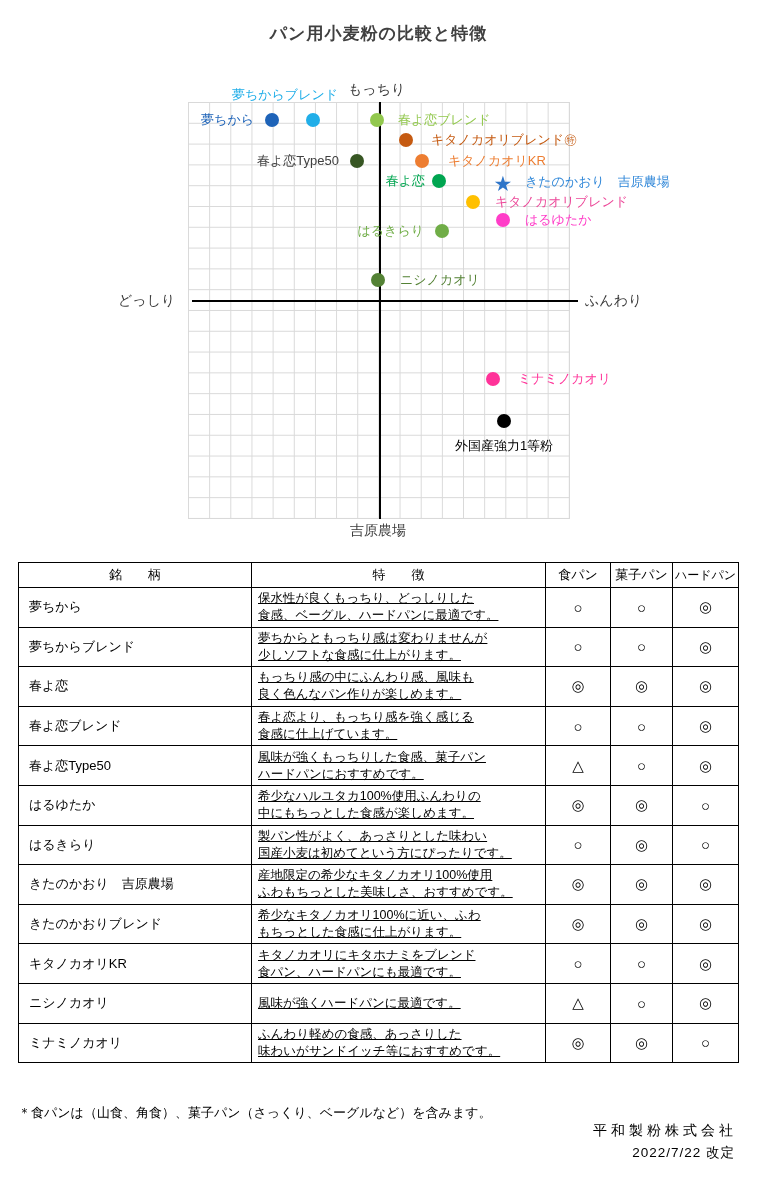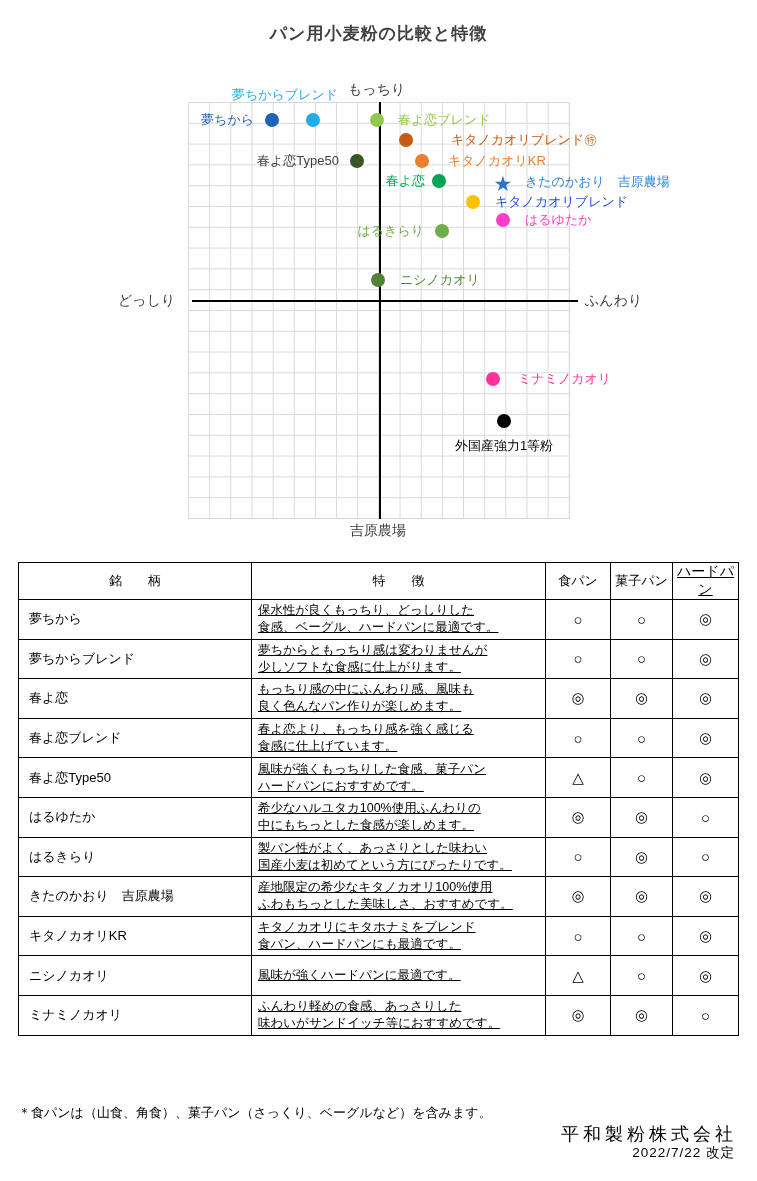--- a/index.html
+++ b/index.html
@@ -21,28 +21,28 @@
   .axis-bottom{left:350px;top:447px;}
   .axis-left{left:118px;top:217px;}
   .axis-right{left:585px;top:217px;}
   .dot{position:absolute;width:14px;height:14px;border-radius:50%;transform:translate(-50%,-50%);}
   .star{position:absolute;font-size:21px;line-height:1;transform:translate(-50%,-50%);}
   .pt-label{position:absolute;font-size:13px;white-space:nowrap;}
   
   .tbl{position:absolute;top:562px;left:18px;width:720px;border-collapse:collapse;table-layout:fixed;}
   .tbl th,.tbl td{border:1.5px solid #000;overflow:hidden;}
   .tbl th{font-weight:normal;font-size:13px;height:24px;padding:0;margin-left:28px;}
-  .tbl th:nth-child(5){font-size:14px;text-decoration:underline;}
+  .tbl th:nth-child(5){font-size:12px;}
   tr.data{height:39.6px;}
   td.name{font-size:13px;padding:0 2px 0 10px;vertical-align:middle;}
   td.feat{font-size:12.5px;line-height:17px;padding:1px 2px 1px 6px;vertical-align:middle;text-decoration:underline;}
   td.rate{text-align:center;font-size:15px;vertical-align:middle;padding:0;}
   
   .footnote{position:absolute;top:1104px;left:18px;font-size:13px;}
-  .company{position:absolute;top:1122px;right:20px;font-size:18px;letter-spacing:4px;}
+  .company{position:absolute;top:1122px;right:20px;font-size:14px;letter-spacing:4px;}
   .revision{position:absolute;top:1144px;right:22px;font-size:13.5px;letter-spacing:1px;}
 </style>
 </head>
 <body>
 
 <div class="page">
   <h1 class="title">パン用小麦粉の比較と特徴</h1>
 
   <div class="chart" id="chart">
     <div class="grid"></div>
@@ -52,31 +52,31 @@
     <div class="axis-label axis-bottom">吉原農場</div>
     <div class="axis-label axis-left">どっしり</div>
     <div class="axis-label axis-right">ふんわり</div>
   <div class="dot" style="background: rgb(30, 99, 184); left: 272px; top: 45px;"></div>
       <div class="pt-label" style="color: rgb(30, 99, 184); right: 503px; top: 45px; transform: translateY(-50%);">夢ちから</div>
       <div class="dot" style="background: rgb(33, 174, 232); left: 313px; top: 45px;"></div>
       <div class="pt-label" style="color: rgb(33, 174, 232); left: 285px; bottom: 441px; transform: translateX(-50%);">夢ちからブレンド</div>
       <div class="dot" style="background: rgb(146, 200, 78); left: 377px; top: 45px;"></div>
       <div class="pt-label" style="color: rgb(146, 200, 78); left: 398px; top: 45px; transform: translateY(-50%);">春よ恋ブレンド</div>
       <div class="dot" style="background: rgb(197, 90, 17); left: 406px; top: 65px;"></div>
-      <div class="pt-label" style="color: rgb(197, 90, 17); left: 451px; top: 65px; transform: translateY(-50%);">キタノカオリブレンド㊕</div>
+      <div class="pt-label" style="color: rgb(197, 90, 17); left: 431px; top: 65px; transform: translateY(-50%);">キタノカオリブレンド㊕</div>
       <div class="dot" style="background: rgb(237, 125, 49); left: 422px; top: 86px;"></div>
       <div class="pt-label" style="color: rgb(237, 125, 49); left: 448px; top: 86px; transform: translateY(-50%);">キタノカオリKR</div>
       <div class="dot" style="background: rgb(55, 86, 35); left: 357px; top: 86px;"></div>
       <div class="pt-label" style="color: rgb(64, 64, 64); right: 418px; top: 86px; transform: translateY(-50%);">春よ恋Type50</div>
       <div class="dot" style="background: rgb(0, 165, 80); left: 439px; top: 106px;"></div>
       <div class="pt-label" style="color: rgb(0, 165, 80); right: 332px; top: 106px; transform: translateY(-50%);">春よ恋</div>
       <div class="star" style="color: rgb(46, 117, 201); left: 503px; top: 108px;">★</div>
       <div class="pt-label" style="color: rgb(46, 134, 216); left: 525px; top: 107px; transform: translateY(-50%);">きたのかおり　吉原農場</div>
       <div class="dot" style="background: rgb(255, 192, 0); left: 473px; top: 127px;"></div>
-      <div class="pt-label" style="color: #1d4ed8; left: 495px; top: 127px; transform: translateY(-50%);">キタノカオリブレンド</div>
+      <div class="pt-label" style="color: #ec4899; left: 495px; top: 127px; transform: translateY(-50%);">キタノカオリブレンド</div>
       <div class="dot" style="background: rgb(255, 61, 200); left: 503px; top: 145px;"></div>
       <div class="pt-label" style="color: rgb(255, 61, 200); left: 525px; top: 145px; transform: translateY(-50%);">はるゆたか</div>
       <div class="dot" style="background: rgb(112, 173, 71); left: 442px; top: 156px;"></div>
       <div class="pt-label" style="color: rgb(112, 173, 71); right: 333px; top: 156px; transform: translateY(-50%);">はるきらり</div>
       <div class="dot" style="background: rgb(84, 130, 53); left: 378px; top: 205px;"></div>
       <div class="pt-label" style="color: rgb(84, 130, 53); left: 400px; top: 205px; transform: translateY(-50%);">ニシノカオリ</div>
       <div class="dot" style="background: rgb(255, 51, 153); left: 493px; top: 304px;"></div>
       <div class="pt-label" style="color: rgb(255, 51, 153); left: 518px; top: 304px; transform: translateY(-50%);">ミナミノカオリ</div>
       <div class="dot" style="background: rgb(0, 0, 0); left: 504px; top: 346px;"></div>
       <div class="pt-label" style="color: rgb(0, 0, 0); left: 504px; top: 362px; transform: translateX(-50%);">外国産強力1等粉</div>
@@ -150,20 +150,27 @@
           <td class="rate">○</td>
         </tr>
         <tr class="data">
           <td class="name">きたのかおり　吉原農場</td>
           <td class="feat">産地限定の希少なキタノカオリ100%使用<br>ふわもちっとした美味しさ、おすすめです。</td>
           <td class="rate">◎</td>
           <td class="rate">◎</td>
           <td class="rate">◎</td>
         </tr>
         <tr class="data">
+          <td class="name">きたのかおりブレンド</td>
+          <td class="feat">希少なキタノカオリ100%に近い、ふわ<br>もちっとした食感に仕上がります。</td>
+          <td class="rate">◎</td>
+          <td class="rate">◎</td>
+          <td class="rate">◎</td>
+        </tr>
+        <tr class="data">
           <td class="name">キタノカオリKR</td>
           <td class="feat">キタノカオリにキタホナミをブレンド<br>食パン、ハードパンにも最適です。</td>
           <td class="rate">○</td>
           <td class="rate">○</td>
           <td class="rate">◎</td>
         </tr>
         <tr class="data">
           <td class="name">ニシノカオリ</td>
           <td class="feat">風味が強くハードパンに最適です。</td>
           <td class="rate">△</td>

